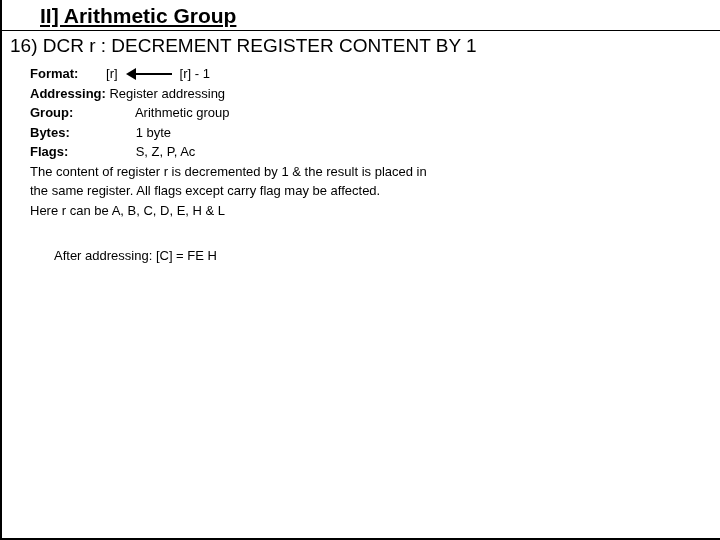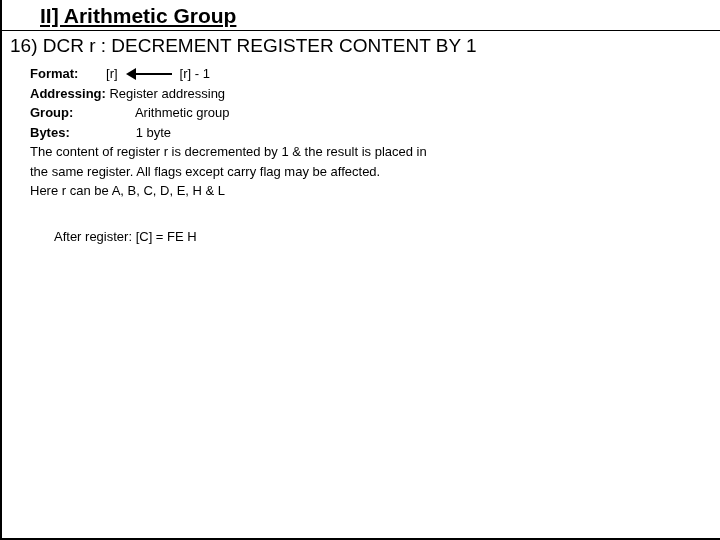--- a/index.html
+++ b/index.html
@@ -103,21 +103,25 @@
   <div class="row">
     <span class="label" style="min-width:102px">Group:</span>
     <span>Arithmetic group</span>
   </div>
 
   <div class="row">
     <span class="label" style="min-width:102px">Bytes:</span>
     <span>1 byte</span>
   </div>
 
+  <div class="row">
+    <span class="label" style="min-width:102px">Flags:</span>
+    <span>S, Z, P, Ac</span>
+  </div>
 
   <div class="row">The content of register r is decremented by 1 &amp; the result is placed in</div>
   <div class="row">the same register. All flags except carry flag may be affected.</div>
   <div class="row">Here r can be A, B, C, D, E, H &amp; L</div>
 
 
-  <div class="row after-exec">After register: [C] = FE H</div>
+  <div class="row after-exec">After addressing: [C] = FE H</div>
 
 </div>
 
 </body></html>

